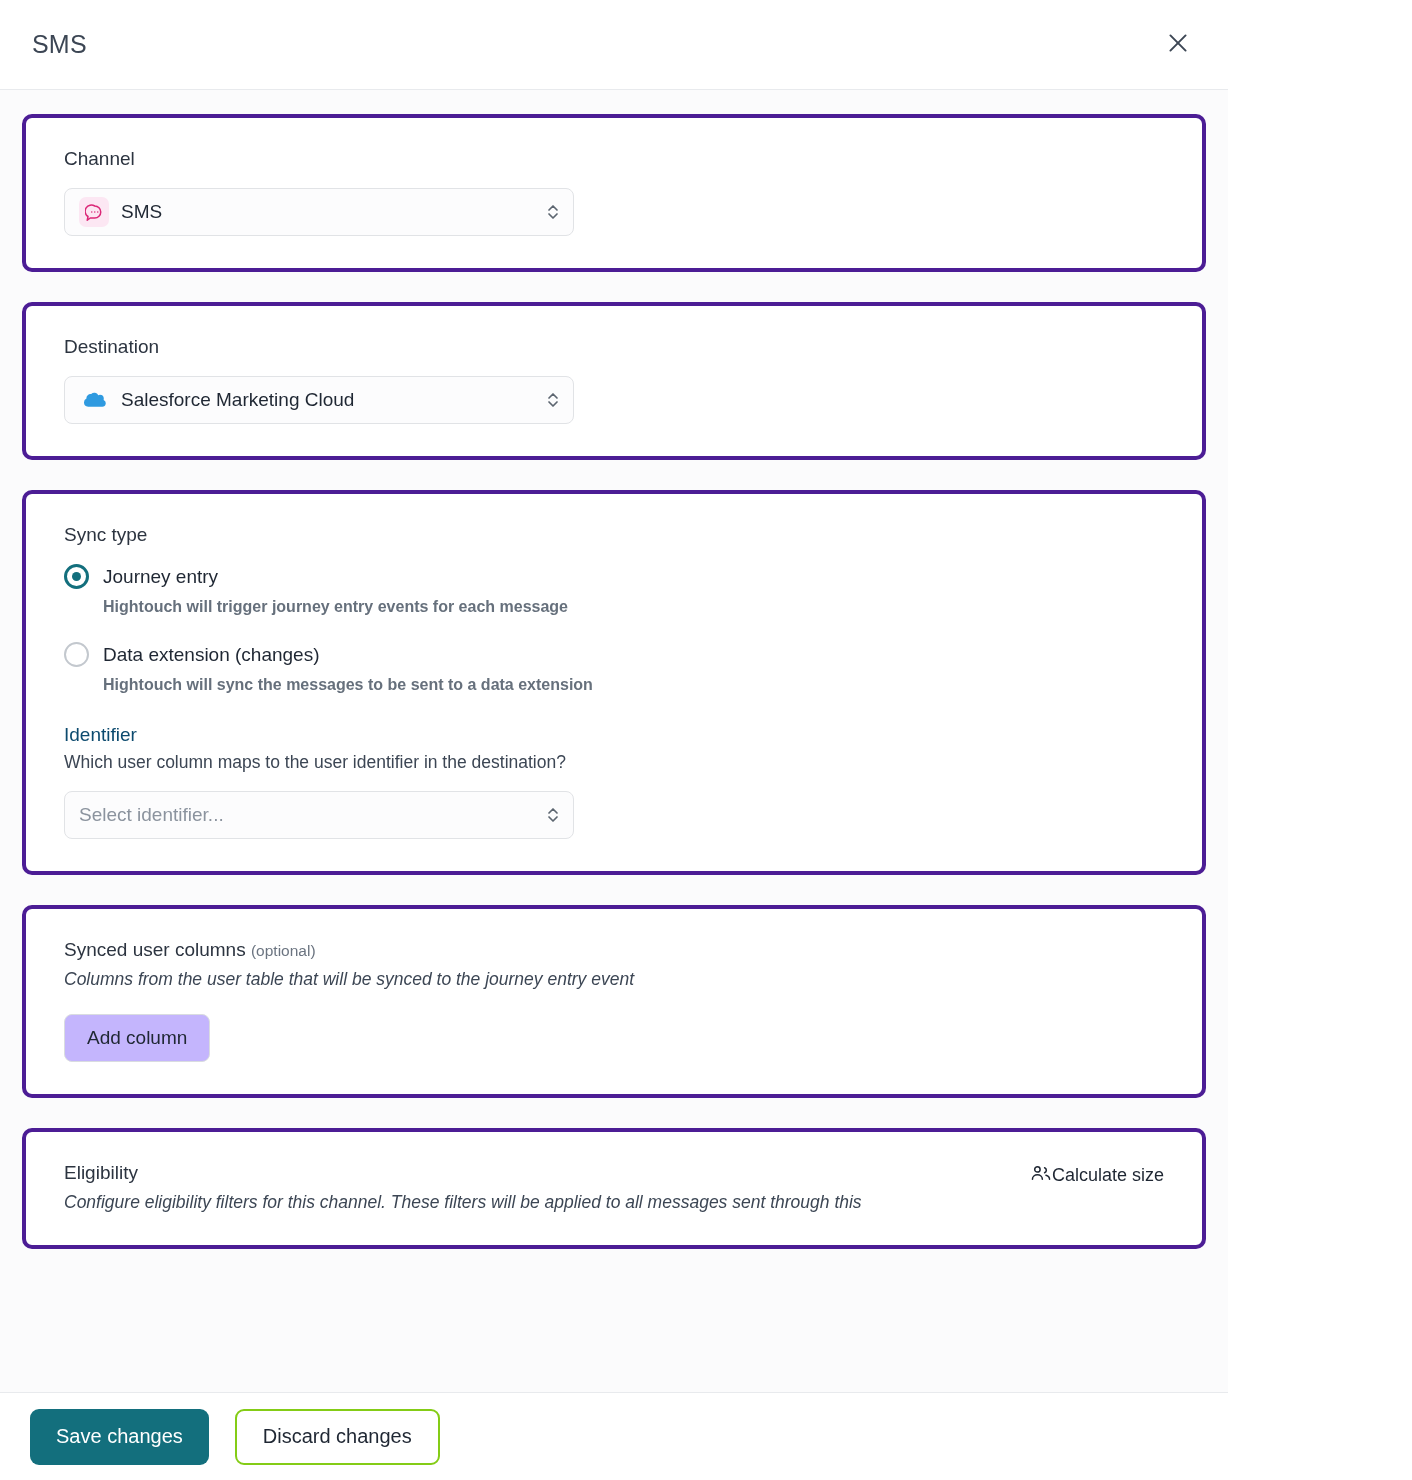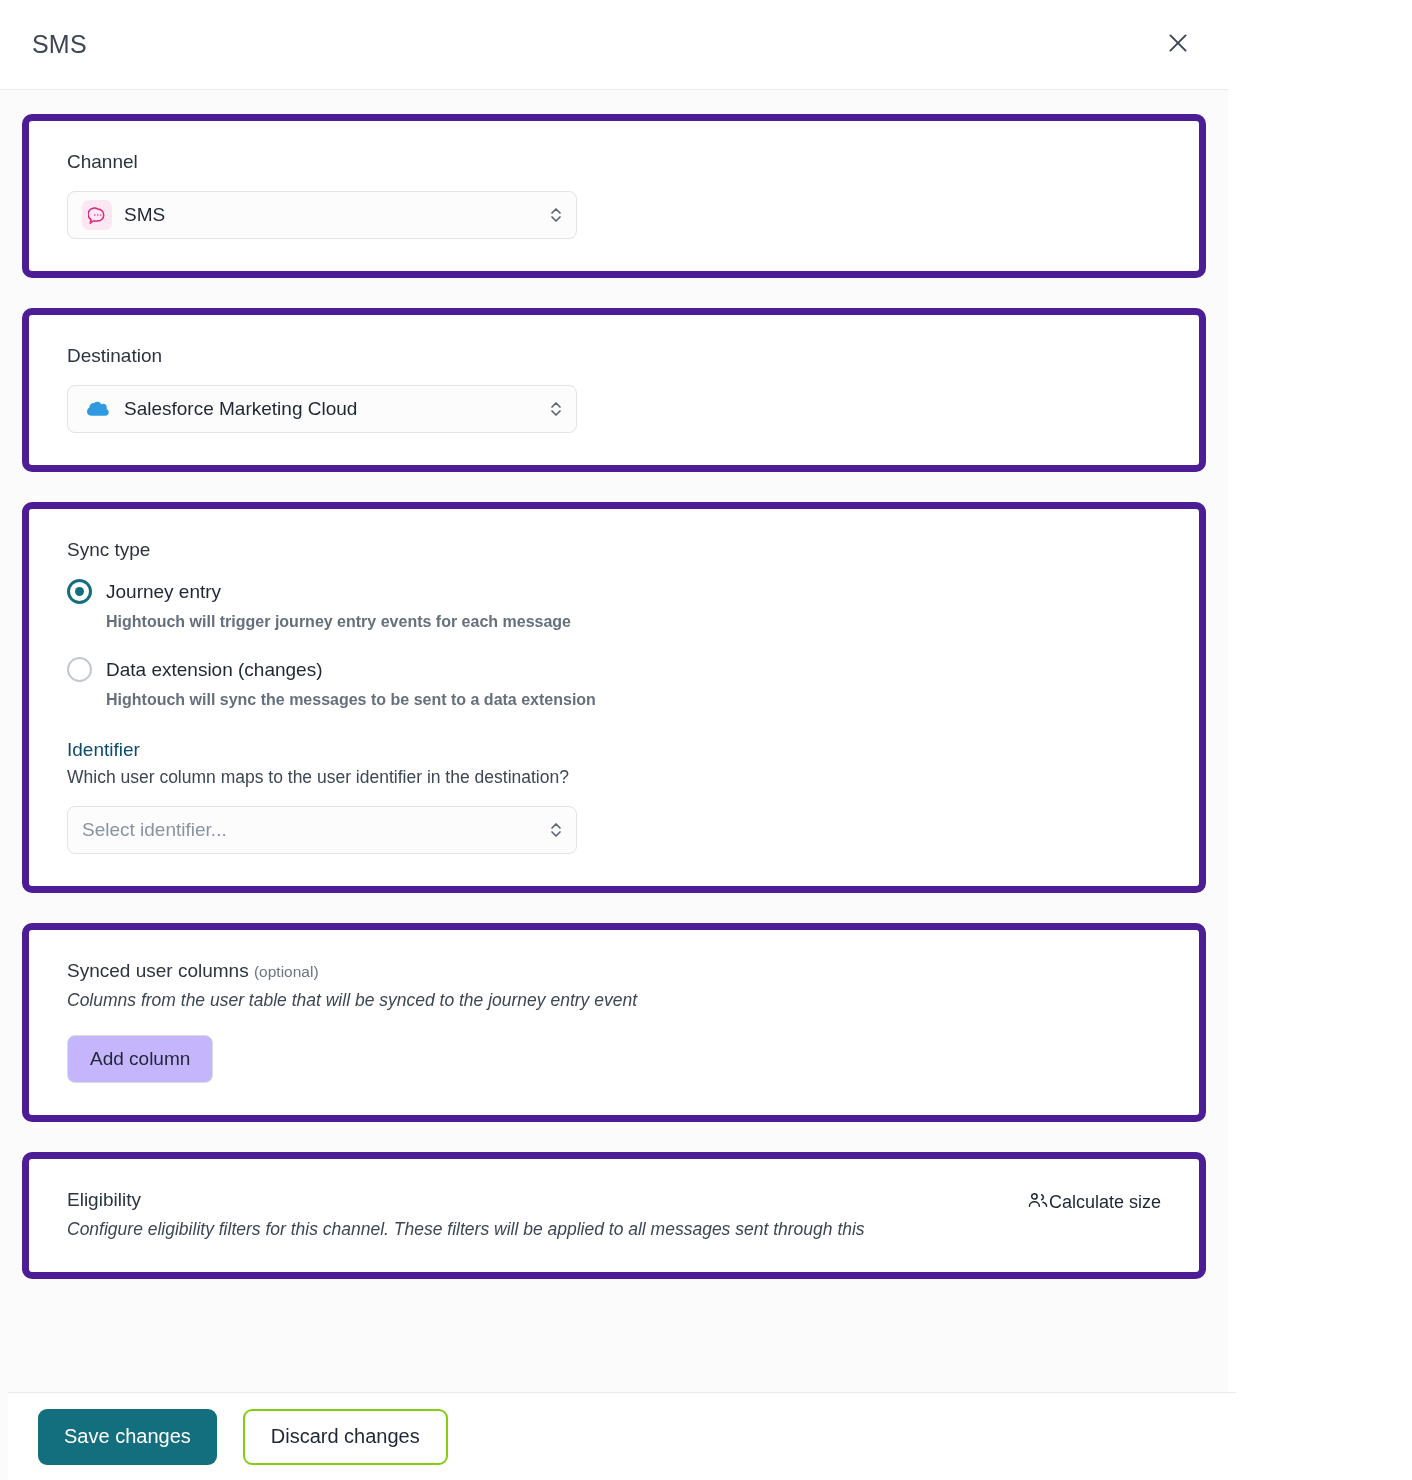--- a/index.html
+++ b/index.html
@@ -53,21 +53,21 @@
   
   .body {
     flex: 1 1 auto;
     overflow: hidden;
     padding: 24px 22px 0 22px;
     background: #fbfbfc;
   }
 
   .card {
     background: #ffffff;
-    border: 7px solid #4c1d95;
+    border: 4px solid #4c1d95;
     border-radius: 10px;
     margin-bottom: 30px;
     padding: 30px 38px 32px 38px;
   }
 
   .field-label {
     font-size: 19px;
     color: #2c3440;
     margin-bottom: 18px;
   }
@@ -211,21 +211,21 @@
     font-size: 18px;
     color: #1f2733;
     cursor: pointer;
     white-space: nowrap;
     padding-top: 2px;
   }
 
   
   .footer {
     position: absolute;
-    left: 8px;
+    left: 0;
     bottom: 0;
     width: 100%;
     height: 88px;
     background: #ffffff;
     border-top: 1px solid #e8eaed;
     display: flex;
     align-items: center;
     padding: 0 30px;
     gap: 26px;
   }

